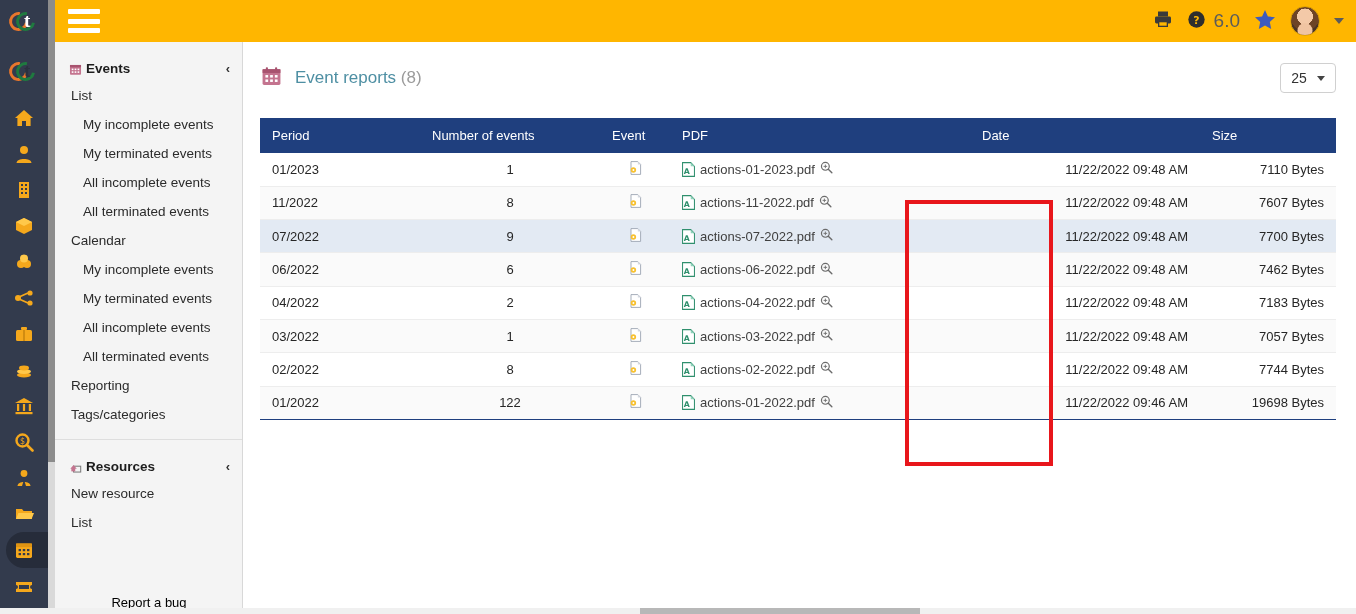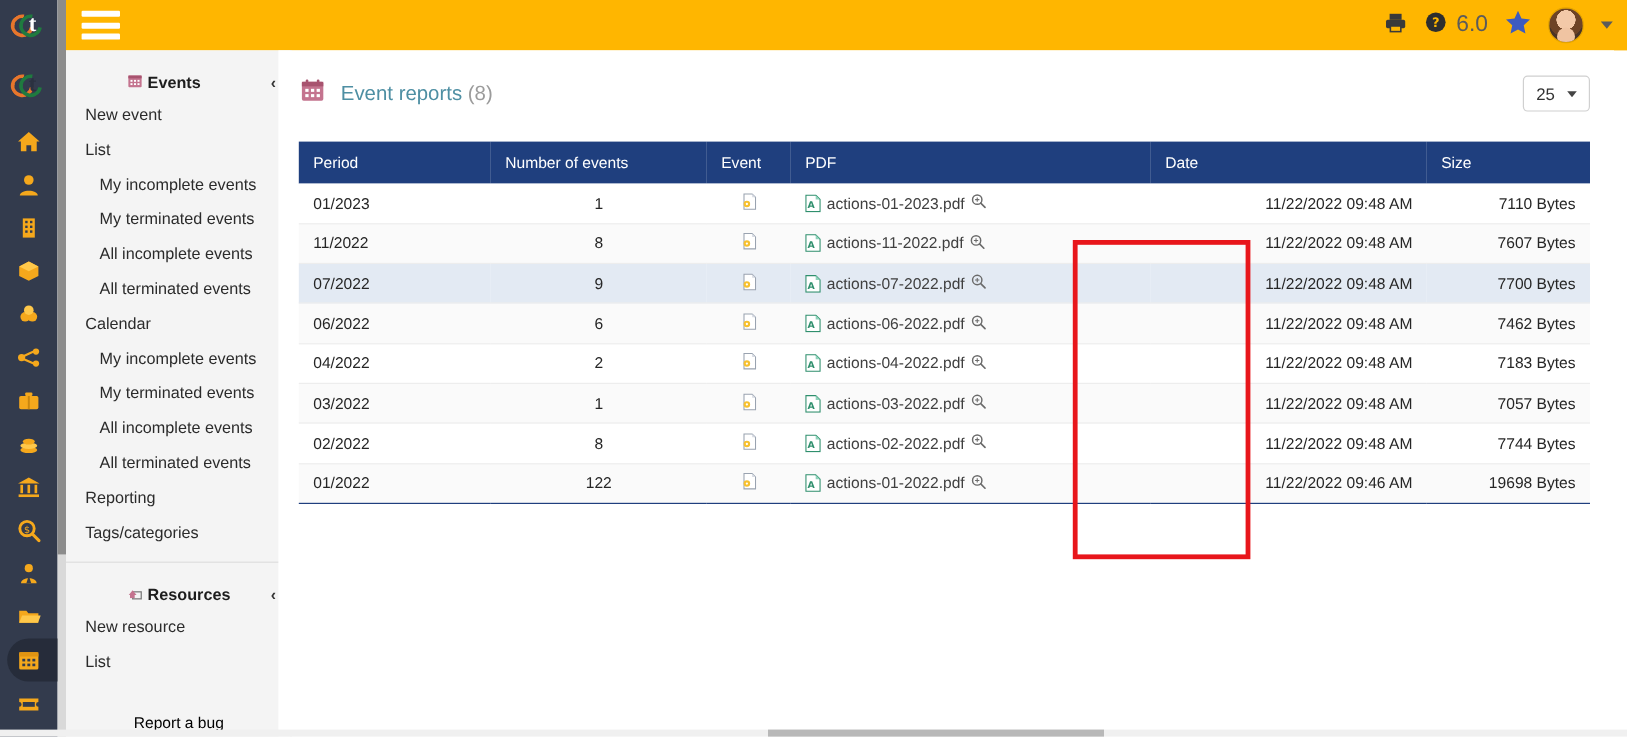--- a/index.html
+++ b/index.html
@@ -116,38 +116,38 @@
   .search-box input {
     border: 0; outline: 0; background: transparent; flex: 1;
     font-size: 15px; color: #555; font-family: "Liberation Sans", sans-serif;
   }
   .search-box input::placeholder { color: #9b9b9b; }
   .caret-sm { width: 0; height: 0; border-left: 4px solid transparent;
     border-right: 4px solid transparent; border-top: 5px solid #9b9b9b; }
 
   .menu-group { margin-top: 14px; }
   .menu-head {
-    display: flex; align-items: flex-start; padding: 5px 12px 5px 14px;
-    font-size: 13.5px; font-weight: bold; color: #1d1d1d; cursor: pointer; margin-left: 37px;
+    display: flex; align-items: flex-end; padding: 5px 12px 5px 14px;
+    font-size: 13.5px; font-weight: bold; color: #1d1d1d; cursor: pointer;
   }
   .menu-head .mh-icon { margin-right: 4px; display: inline-flex; }
   .menu-head .mh-chev { margin-left: auto; font-size: 13px; color: #333; }
   .menu-link {
     display: block; padding: 7px 12px 7px 16px;
     font-size: 13.5px; color: #2b2b2b; cursor: pointer; text-decoration: none;
   }
   .menu-link.lvl2 { padding-left: 28px; }
   .menu-sep { height: 1px; background: #dedede; margin: 10px 0 0 0; }
   .report-bug {
     position: absolute; left: 0; bottom: 4px; width: 188px;
     text-align: center; font-size: 13px; color: #000000; cursor: pointer;
   }
 
   
-  .content { position: absolute; left: 232px; top: 42px; width: 1113px; height: 572px; background: #fff; }
+  .content { position: absolute; left: 243px; top: 42px; width: 1113px; height: 572px; background: #fff; }
   .page-head {
     display: flex; align-items: center;
     padding: 20px 20px 0 18px; height: 52px;
   }
   .page-title {
     font-size: 17px; color: #4e8fa3; margin-left: 13px;
   }
   .page-count { color: #9b9b9b; }
   .pagesize {
     margin-left: auto; width: 56px; height: 30px;
@@ -401,21 +401,20 @@
                 <rect x="13.2" y="8.6" width="2.6" height="2.4"></rect>
                 <rect x="4.2" y="12.8" width="2.6" height="2.4"></rect>
                 <rect x="8.7" y="12.8" width="2.6" height="2.4"></rect>
                 <rect x="13.2" y="12.8" width="2.6" height="2.4"></rect>
               </g>
             </svg>
         </span>
         <span>Events</span>
         <span class="mh-chev">‹</span>
       </div>
-      <a class="menu-link">New event</a>
       <a class="menu-link">List</a>
       <a class="menu-link lvl2">My incomplete events</a>
       <a class="menu-link lvl2">My terminated events</a>
       <a class="menu-link lvl2">All incomplete events</a>
       <a class="menu-link lvl2">All terminated events</a>
       <a class="menu-link">Calendar</a>
       <a class="menu-link lvl2">My incomplete events</a>
       <a class="menu-link lvl2">My terminated events</a>
       <a class="menu-link lvl2">All incomplete events</a>
       <a class="menu-link lvl2">All terminated events</a>

